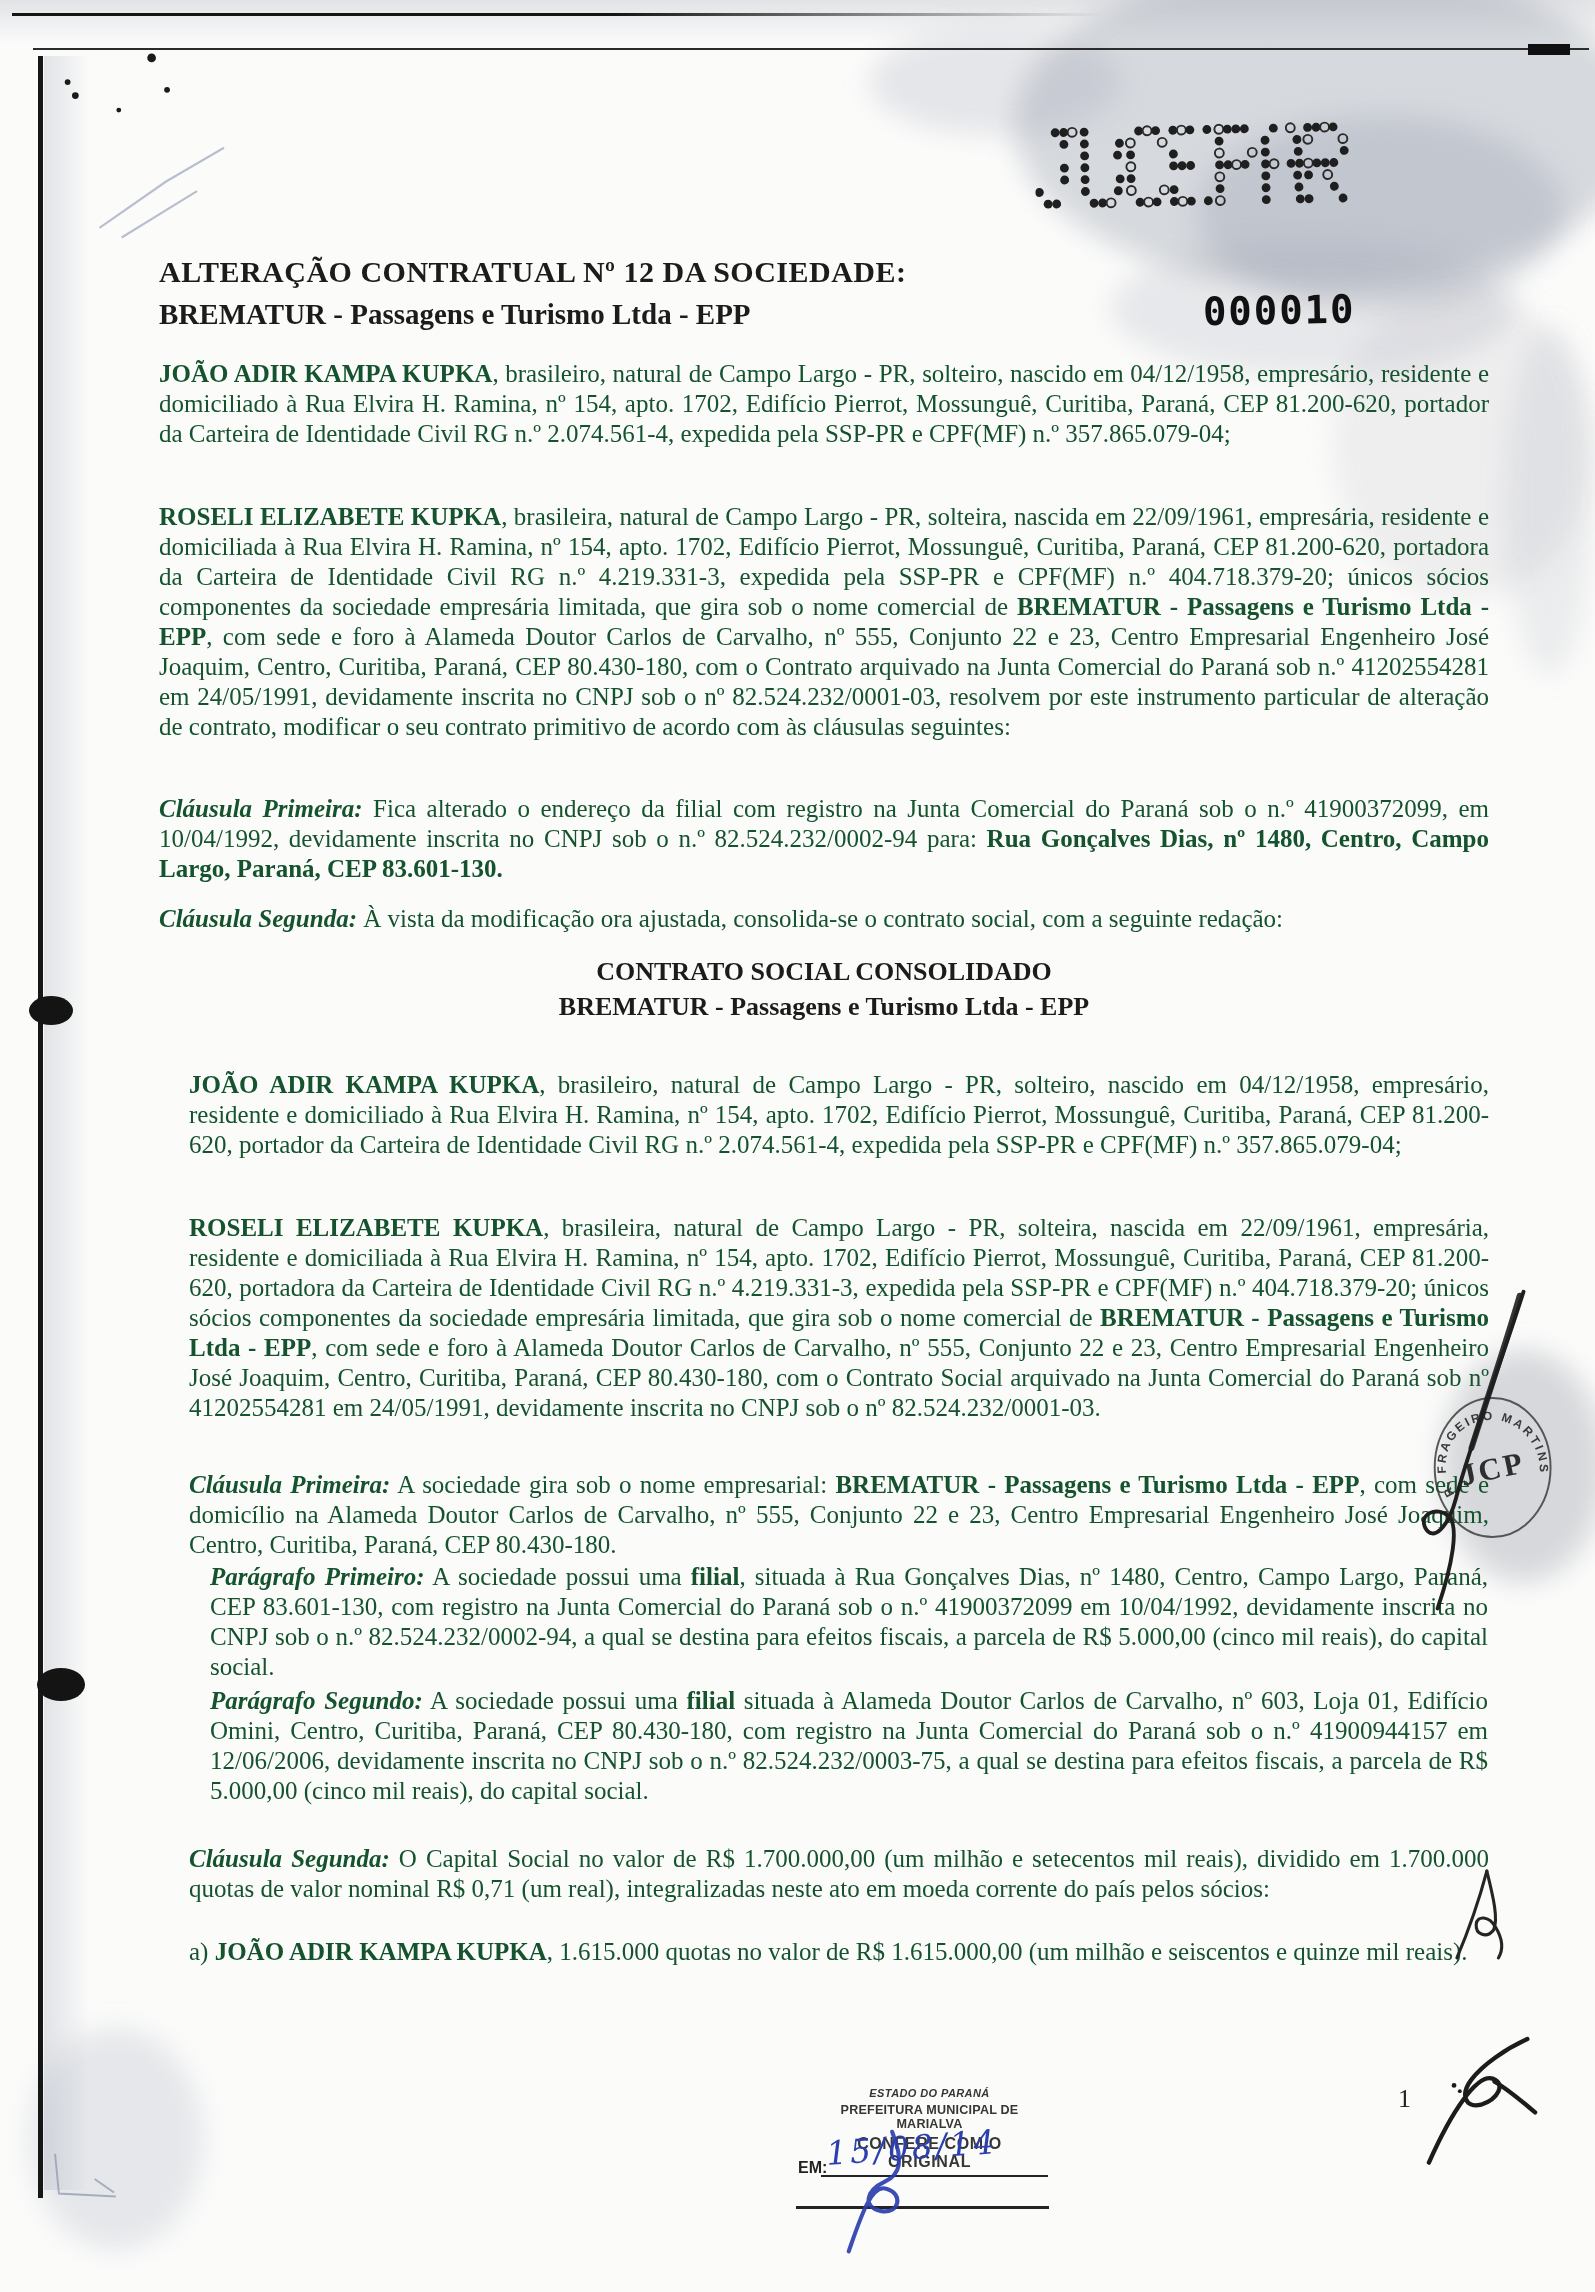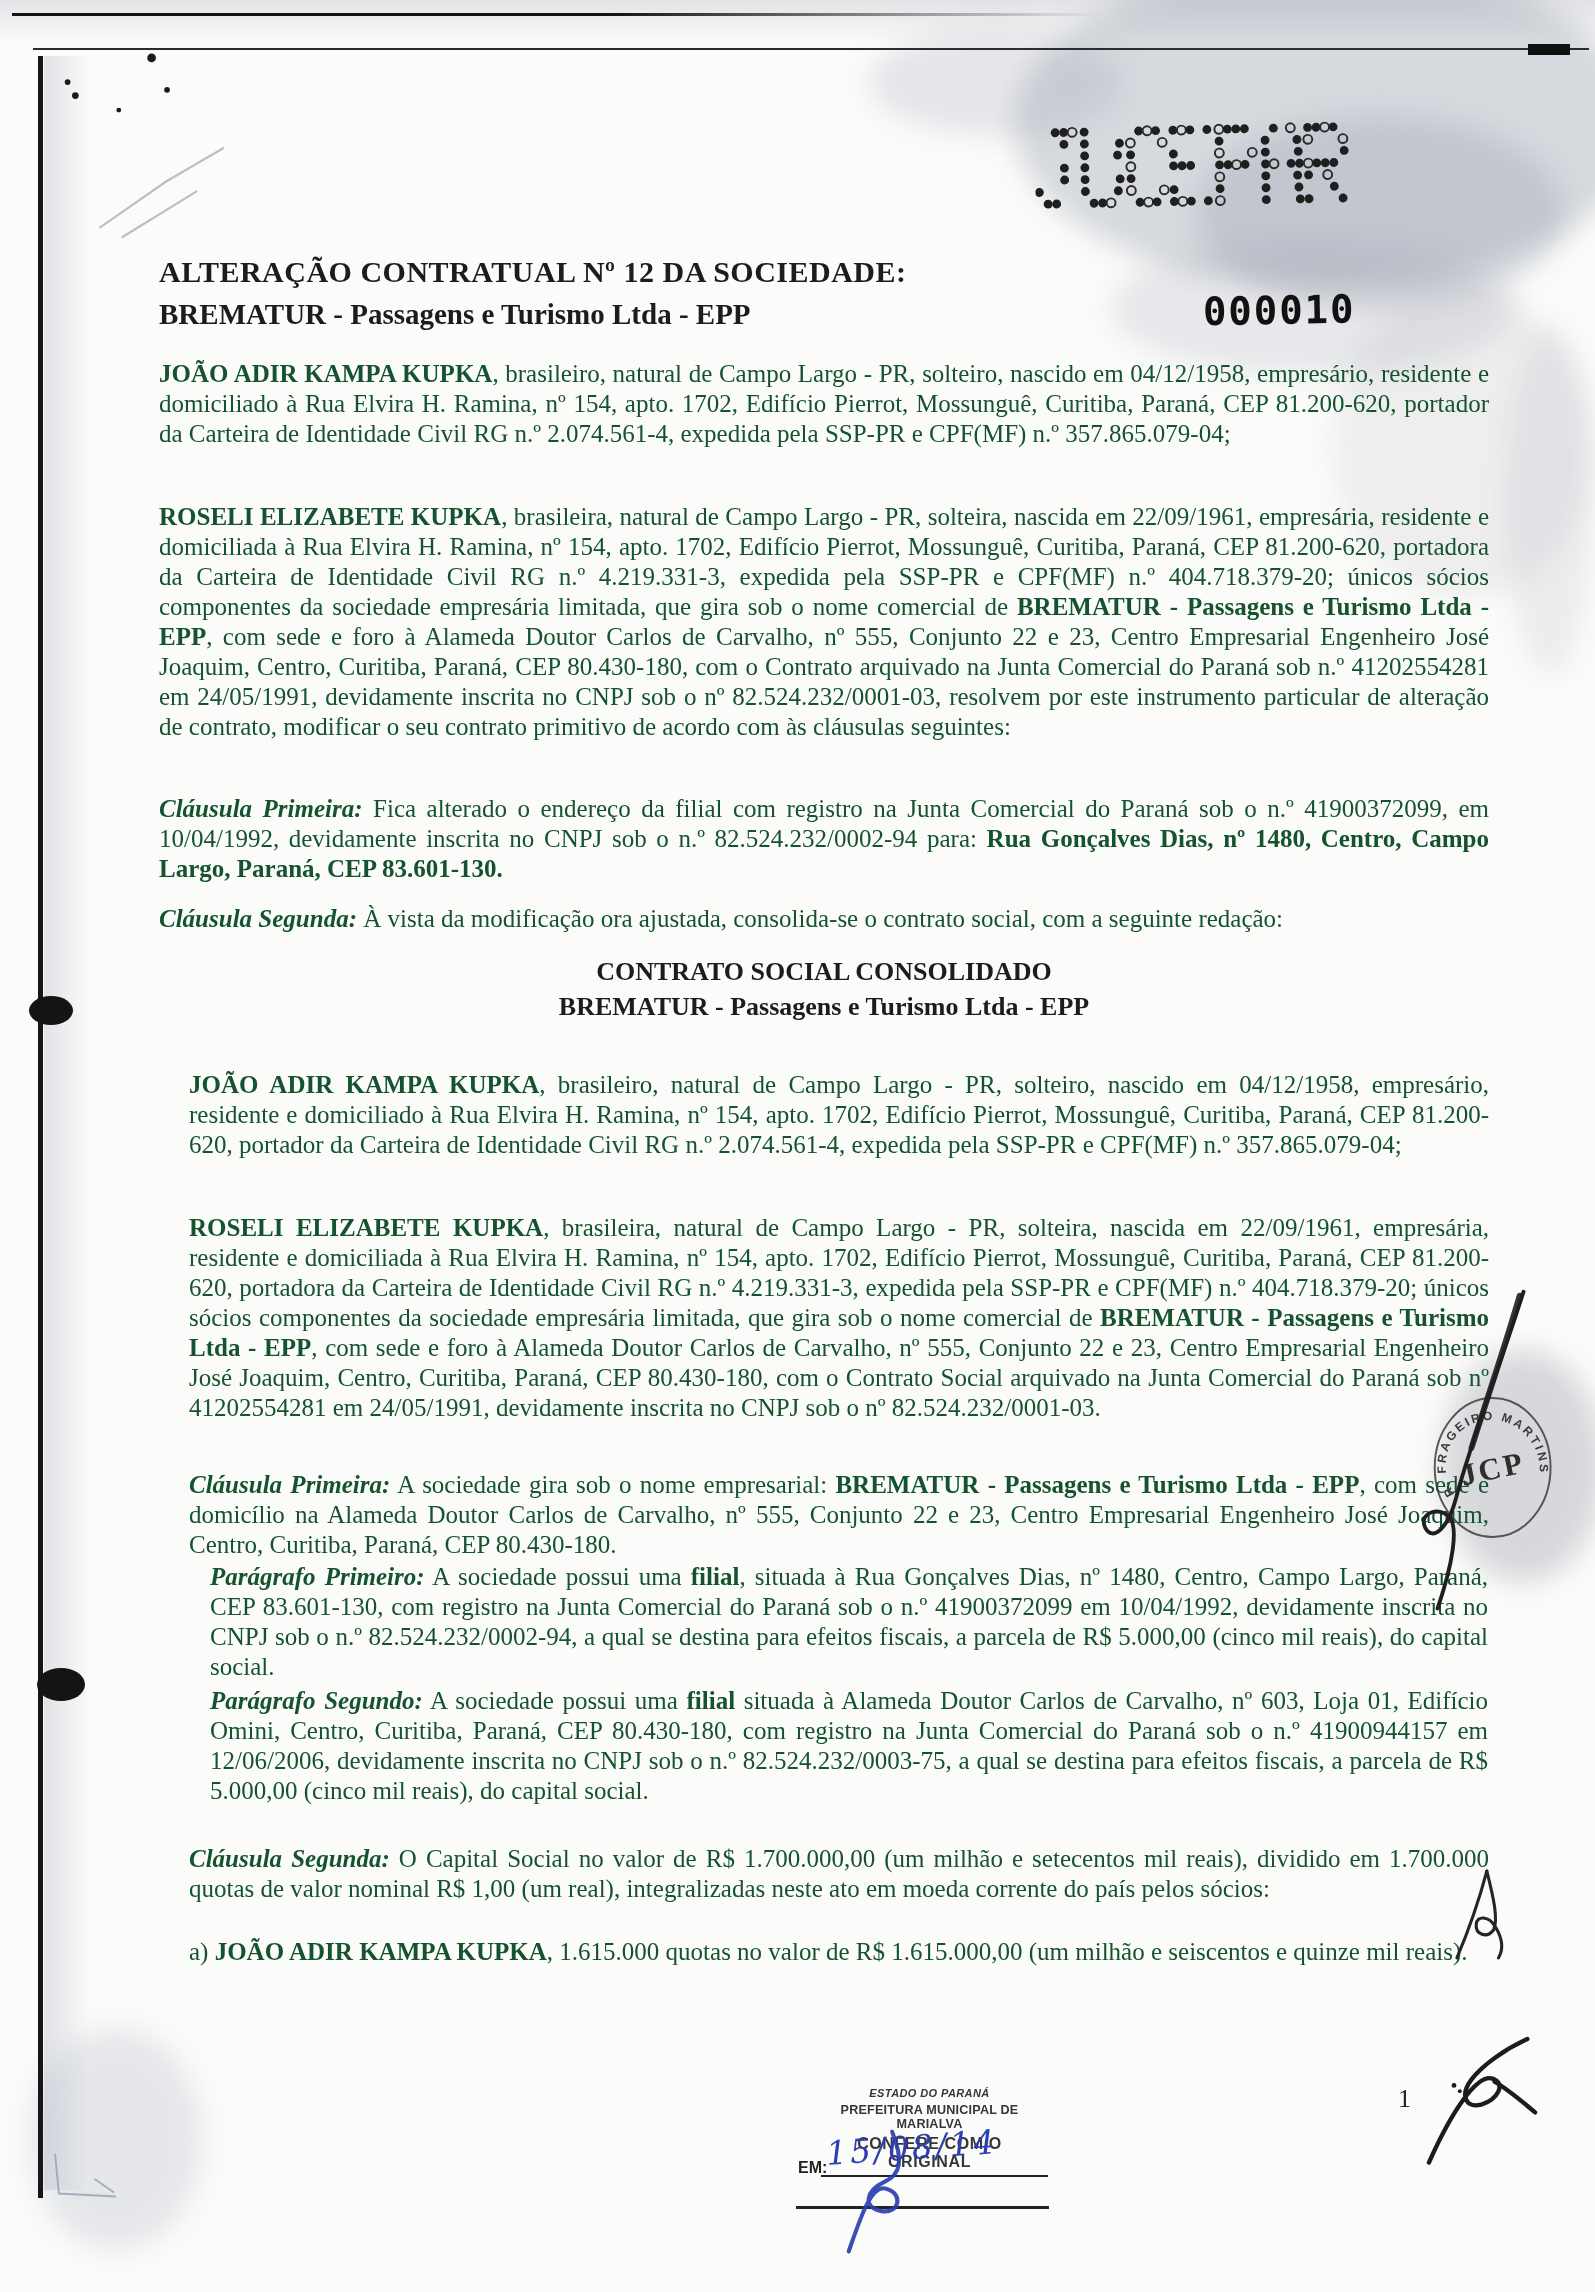--- a/index.html
+++ b/index.html
@@ -177,21 +177,21 @@
   <div class="para" style="left:159px;top:904px;width:1330px"><span class="seg-bi">Cláusula Segunda:</span><span> À vista da modificação ora ajustada, consolida-se o contrato social, com a seguinte redação:</span></div>
 
   <div class="headings" style="top:956px">CONTRATO SOCIAL CONSOLIDADO</div>
   <div class="headings" style="top:991px">BREMATUR - Passagens e Turismo Ltda - EPP</div>
 
   <div class="para" style="left:189px;top:1070px;width:1300px"><span class="seg-b">JOÃO ADIR KAMPA KUPKA</span><span>, brasileiro, natural de Campo Largo - PR, solteiro, nascido em 04/12/1958, empresário, residente e domiciliado à Rua Elvira H. Ramina, nº 154, apto. 1702, Edifício Pierrot, Mossunguê, Curitiba, Paraná, CEP 81.200-620, portador da Carteira de Identidade Civil RG n.º 2.074.561-4, expedida pela SSP-PR e CPF(MF) n.º 357.865.079-04;</span></div>
   <div class="para" style="left:189px;top:1213px;width:1300px"><span class="seg-b">ROSELI ELIZABETE KUPKA</span><span>, brasileira, natural de Campo Largo - PR, solteira, nascida em 22/09/1961, empresária, residente e domiciliada à Rua Elvira H. Ramina, nº 154, apto. 1702, Edifício Pierrot, Mossunguê, Curitiba, Paraná, CEP 81.200-620, portadora da Carteira de Identidade Civil RG n.º 4.219.331-3, expedida pela SSP-PR e CPF(MF) n.º 404.718.379-20; únicos sócios componentes da sociedade empresária limitada, que gira sob o nome comercial de </span><span class="seg-b">BREMATUR - Passagens e Turismo Ltda - EPP</span><span>, com sede e foro à Alameda Doutor Carlos de Carvalho, nº 555, Conjunto 22 e 23, Centro Empresarial Engenheiro José Joaquim, Centro, Curitiba, Paraná, CEP 80.430-180, com o Contrato Social arquivado na Junta Comercial do Paraná sob nº 41202554281 em 24/05/1991, devidamente inscrita no CNPJ sob o nº 82.524.232/0001-03.</span></div>
   <div class="para" style="left:189px;top:1470px;width:1300px"><span class="seg-bi">Cláusula Primeira:</span><span> A sociedade gira sob o nome empresarial: </span><span class="seg-b">BREMATUR - Passagens e Turismo Ltda - EPP</span><span>, com sede e domicílio na Alameda Doutor Carlos de Carvalho, nº 555, Conjunto 22 e 23, Centro Empresarial Engenheiro José Joaquim, Centro, Curitiba, Paraná, CEP 80.430-180.</span></div>
   <div class="para" style="left:210px;top:1562px;width:1278px"><span class="seg-bi">Parágrafo Primeiro:</span><span> A sociedade possui uma </span><span class="seg-b">filial</span><span>, situada à Rua Gonçalves Dias, nº 1480, Centro, Campo Largo, Paraná, CEP 83.601-130, com registro na Junta Comercial do Paraná sob o n.º 41900372099 em 10/04/1992, devidamente inscrita no CNPJ sob o n.º 82.524.232/0002-94, a qual se destina para efeitos fiscais, a parcela de R$ 5.000,00 (cinco mil reais), do capital social.</span></div>
   <div class="para" style="left:210px;top:1686px;width:1278px"><span class="seg-bi">Parágrafo Segundo:</span><span> A sociedade possui uma </span><span class="seg-b">filial</span><span> situada à Alameda Doutor Carlos de Carvalho, nº 603, Loja 01, Edifício Omini, Centro, Curitiba, Paraná, CEP 80.430-180, com registro na Junta Comercial do Paraná sob o n.º 41900944157 em 12/06/2006, devidamente inscrita no CNPJ sob o n.º 82.524.232/0003-75, a qual se destina para efeitos fiscais, a parcela de R$ 5.000,00 (cinco mil reais), do capital social.</span></div>
-  <div class="para" style="left:189px;top:1844px;width:1300px"><span class="seg-bi">Cláusula Segunda:</span><span> O Capital Social no valor de R$ 1.700.000,00 (um milhão e setecentos mil reais), dividido em 1.700.000 quotas de valor nominal R$ 1,00 (um real), integralizadas neste ato em moeda corrente do país pelos sócios:</span></div>
+  <div class="para" style="left:189px;top:1844px;width:1300px"><span class="seg-bi">Cláusula Segunda:</span><span> O Capital Social no valor de R$ 1.700.000,00 (um milhão e setecentos mil reais), dividido em 1.700.000 quotas de valor nominal R$ 0,71 (um real), integralizadas neste ato em moeda corrente do país pelos sócios:</span></div>
   <div class="para hang" style="left:189px;top:1937px;width:1300px"><span>a) </span><span class="seg-b">JOÃO ADIR KAMPA KUPKA</span><span>, 1.615.000 quotas no valor de R$ 1.615.000,00 (um milhão e seiscentos e quinze mil reais).</span></div>
 
   <div class="stamp">
     <div class="s1">ESTADO DO PARANÁ</div>
     <div class="s2">PREFEITURA MUNICIPAL DE MARIALVA</div>
     <div class="s3">CONFERE COM O ORIGINAL</div>
   </div>
   <div class="em-label">EM:</div>
   <div class="stamp-line1"></div>
   <div class="stamp-line2"></div>

